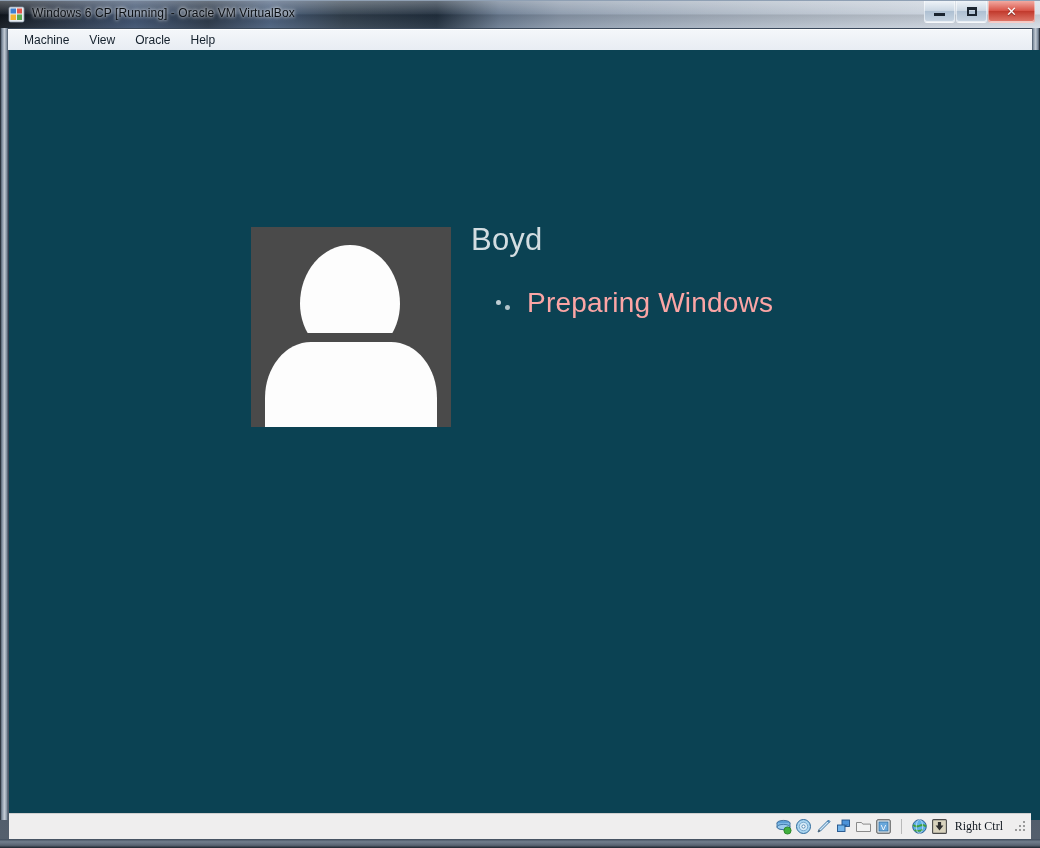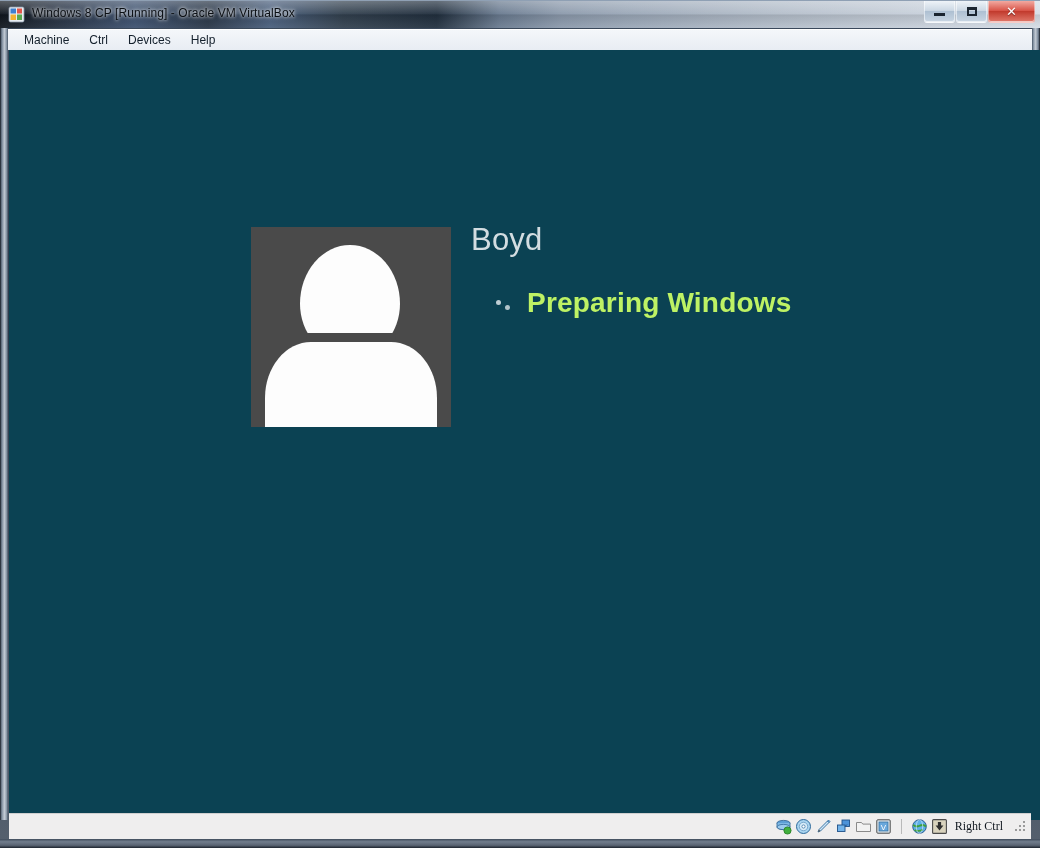--- a/index.html
+++ b/index.html
@@ -248,22 +248,22 @@
     border-radius: 50%;
     background: #cfdadf;
   }
   .dot-a { left: 3px; top: 4px; opacity: 0.92; }
   .dot-b { left: 12px; top: 9px; opacity: 0.85; }
 
   .status-text {
     position: absolute;
     left: 48px; top: 5px;
     font-size: 28px;
-    font-weight: 700;
-    color: #bef264;
+    font-weight: 400;
+    color: #fca5a5;
     letter-spacing: 0.2px;
     white-space: nowrap;
   }
 
   
   .statusbar {
     position: absolute;
     left: 9px; bottom: 9px;
     width: 1022px;
     height: 26px;
@@ -322,43 +322,43 @@
     <div class="app-icon">
       <svg width="17" height="17" viewBox="0 0 17 17">
         <rect x="1" y="1" width="15" height="15" rx="1.5" fill="#e9eef3" stroke="#8a98a8" stroke-width="0.8"></rect>
         <rect x="2.5" y="2.5" width="5.5" height="5" fill="#3f7fd0"></rect>
         <rect x="9" y="2.5" width="5" height="5" fill="#e2574c"></rect>
         <rect x="2.5" y="8.5" width="5.5" height="5.5" fill="#f2b233"></rect>
         <rect x="9" y="8.5" width="5" height="5.5" fill="#5aa84f"></rect>
       </svg>
     </div>
 
-    <div class="title-text">Windows 8 CP [Running] - Oracle VM VirtualBox</div>
+    <div class="title-text">Windows 6 CP [Running] - Oracle VM VirtualBox</div>
 
     <div class="winbtns">
       <div class="winbtn">
         <div class="glyph">
             <div class="minbar"></div>
           </div>
       </div>
       <div class="winbtn">
         <div class="glyph">
             <div class="maxbox"></div>
           </div>
       </div>
       <div class="winbtn close">
         <div class="glyph">✕</div>
       </div>
     </div>
   </div>
 
   <div class="menubar">
     <div class="menu-item">Machine</div>
-    <div class="menu-item">Ctrl</div>
-    <div class="menu-item">Devices</div>
+    <div class="menu-item">View</div>
+    <div class="menu-item">Oracle</div>
     <div class="menu-item">Help</div>
   </div>
 
   <div class="frame-left"></div>
   <div class="frame-right"></div>
   <div class="frame-bottom"></div>
 
   <div class="vm-screen">
 
     <div class="avatar-tile">

